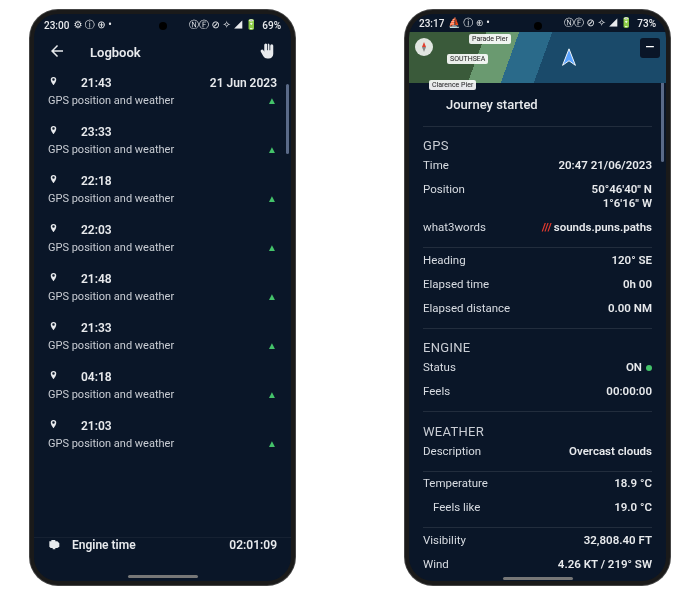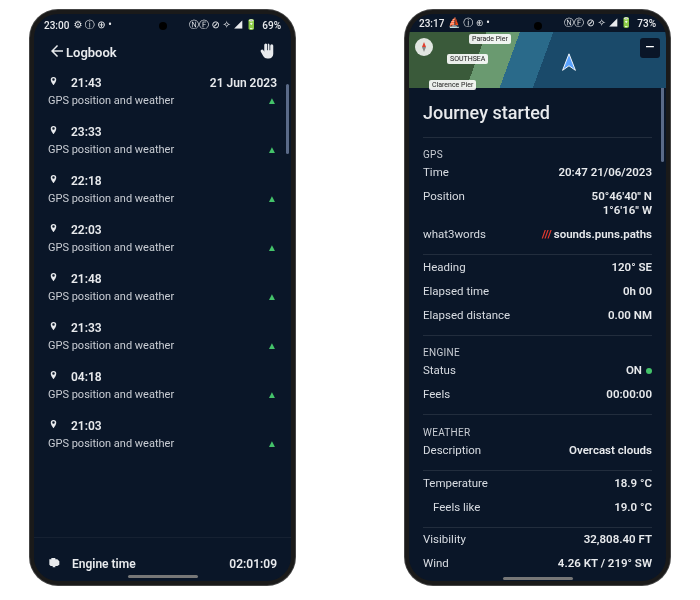--- a/index.html
+++ b/index.html
@@ -20,33 +20,33 @@
     display: flex; flex-direction: column;
   }
   .statusbar {
     height: 22px; padding: 2px 10px;
     display: flex; justify-content: space-between; align-items: center;
     font-size: 10px; font-weight: 500;
   }
   .statusbar .left, .statusbar .right { display:flex; gap:4px; align-items:center; }
   .header {
     height: 32px; padding: 0 14px;
-    display: flex; align-items: center; gap: 0;
+    display: flex; align-items: center; gap: 24px;
     font-size: 13px; font-weight: 600;
   }
   .header .spacer { flex: 1; }
   .scroll { flex: 1; overflow: hidden; padding: 0 14px; }
   .entry { padding: 8px 0 10px 0; }
-  .entry-top { display:flex; align-items:center; gap:12px; font-size:12px; font-weight:600; }
+  .entry-top { display:flex; align-items:center; gap:22px; font-size:12px; font-weight:600; }
   .entry-top .date { margin-left:auto; font-weight:600; }
   .entry-sub { display:flex; align-items:center; font-size:11px; color:#c9cdd4; margin-top:4px; }
   .entry-sub .cloud { margin-left:auto; color:#44c36a; font-size:10px; }
   .footer {
     height: 34px; padding: 0 14px;
-    display: flex; align-items: flex-end; font-size: 12px; font-weight:600;
+    display: flex; align-items: flex-start; font-size: 12px; font-weight:600;
     border-top: 1px solid rgba(255,255,255,0.05);
   }
   .footer .val { margin-left:auto; }
   .navbar {
     height: 10px; display:flex; justify-content:center; align-items:center;
   }
   .navbar .pill { width: 70px; height: 3px; background:#777; border-radius:2px; }
   .ico { display:inline-block; }
   .pin svg { width:11px; height:11px; fill:#e8eaed; }
   .back svg { width:18px; height:18px; fill:#e8eaed; }
@@ -57,23 +57,23 @@
   .map {
     height: 95px; position: relative;
     background: linear-gradient(110deg, #3a5a3a 0 28%, #6a9a70 28% 40%, #2a6a8a 40% 52%, #1a4a6a 52% 100%);
   }
   .map .compass { position:absolute; top:6px; left:6px; width:18px; height:18px; background:rgba(255,255,255,0.85); border-radius:50%; display:flex; align-items:center; justify-content:center;}
   .map .minus { position:absolute; top:6px; right:6px; width:20px; height:20px; background:#0a1628; border-radius:3px; display:flex; align-items:center; justify-content:center; color:#fff; font-size:16px; line-height:1;}
   .map .arrow { position:absolute; bottom:10px; left:58%; }
   .map .arrow svg { width:22px; height:22px; fill:#5aa3ff; stroke:#fff; stroke-width:1; }
   .map .label { position:absolute; background:rgba(255,255,255,0.9); color:#222; font-size:7px; padding:1px 3px; border-radius:2px; }
   .section-title {
-    font-size: 18px; font-weight: 500; padding: 14px 14px 6px 14px;
-  }
-  .section-h { font-size: 10px; color:#c9cdd4; padding: 12px 14px 0 14px; letter-spacing:0.3px; }
+    font-size: 13px; font-weight: 500; padding: 14px 14px 6px 14px; margin-left: 23px;
+  }
+  .section-h { font-size: 13px; color:#c9cdd4; padding: 12px 14px 0 14px; letter-spacing:0.3px; }
   .hr { height:1px; background:rgba(255,255,255,0.1); margin: 8px 14px 0 14px; }
   .kv { display:flex; padding: 5px 14px; font-size: 11.5px; }
   .kv .k { color:#d8dce2; }
   .kv .v { margin-left:auto; text-align:right; font-weight:600; }
   .kv .v.mono { font-variant-numeric: tabular-nums; }
   .kv.indent .k { padding-left: 10px; }
   .w3w .slashes { color:#e33a2f; font-weight:700; margin-right:2px;}
   .dot-green { display:inline-block; width:6px; height:6px; background:#44c36a; border-radius:50%; margin-left:4px; vertical-align:middle;}
   .scrollind { position:absolute; right:2px; top:70px; width:3px; height:70px; background:#5a6a88; border-radius:2px; }
   .scrollind.r2 { top:38px; height:110px; }

